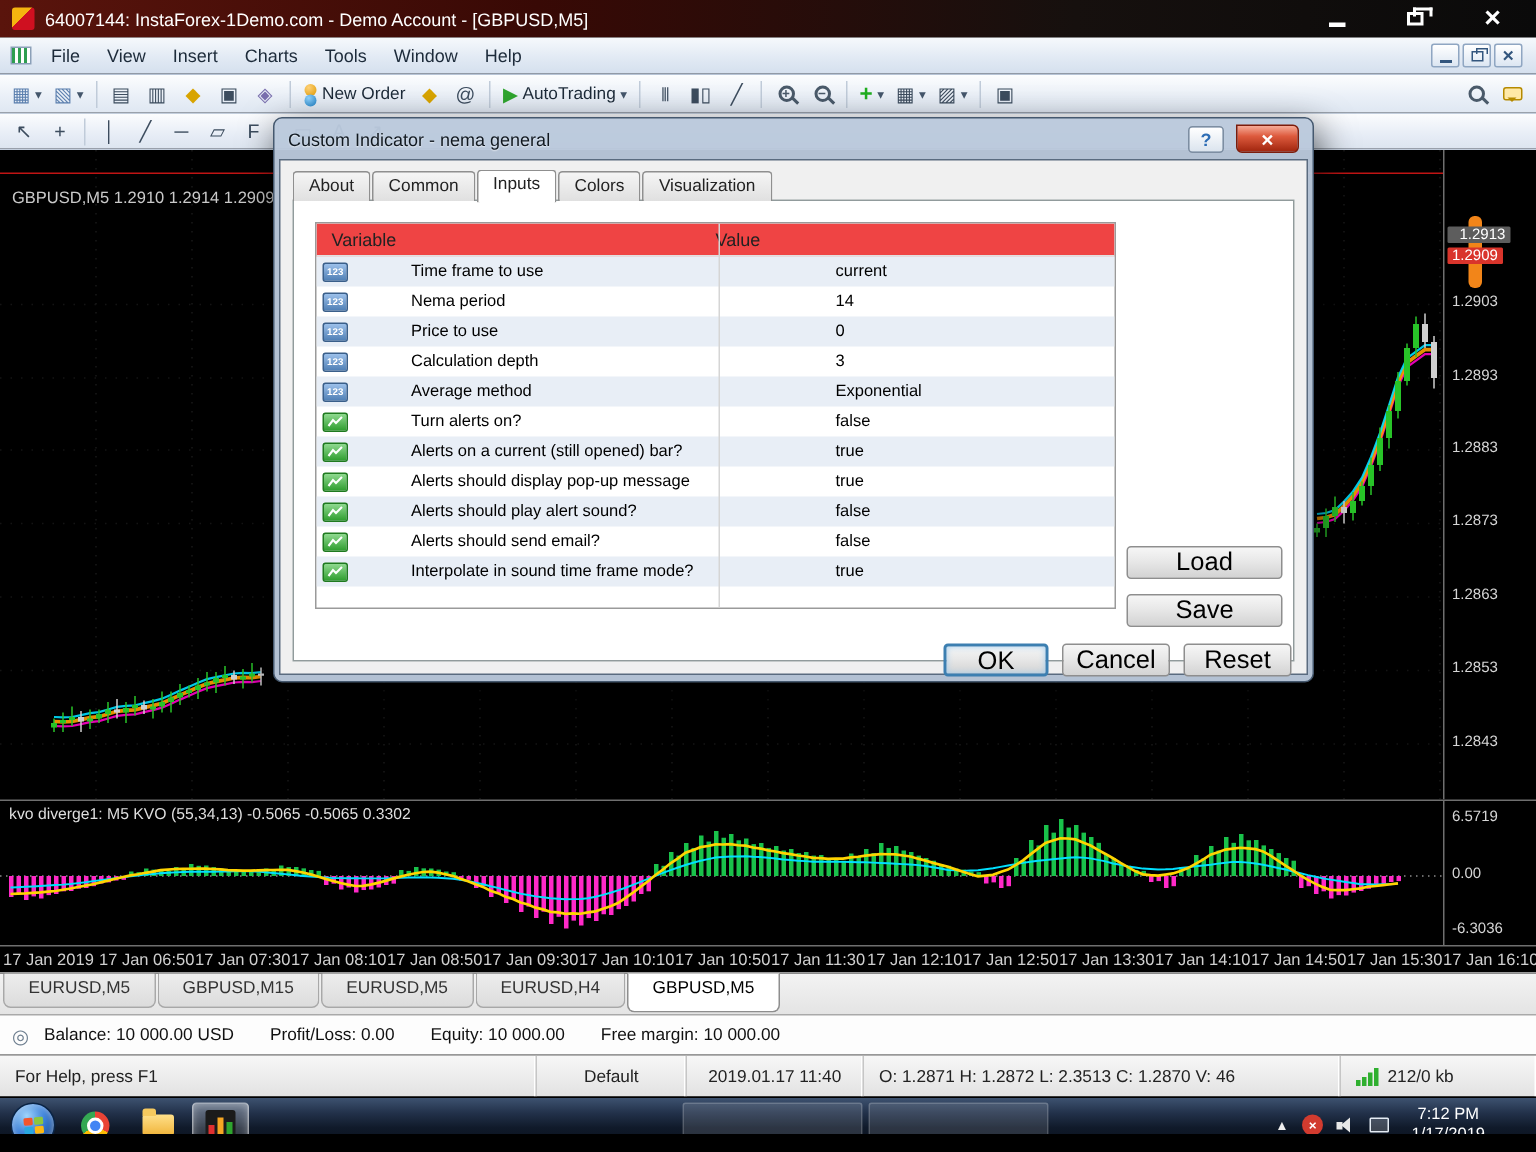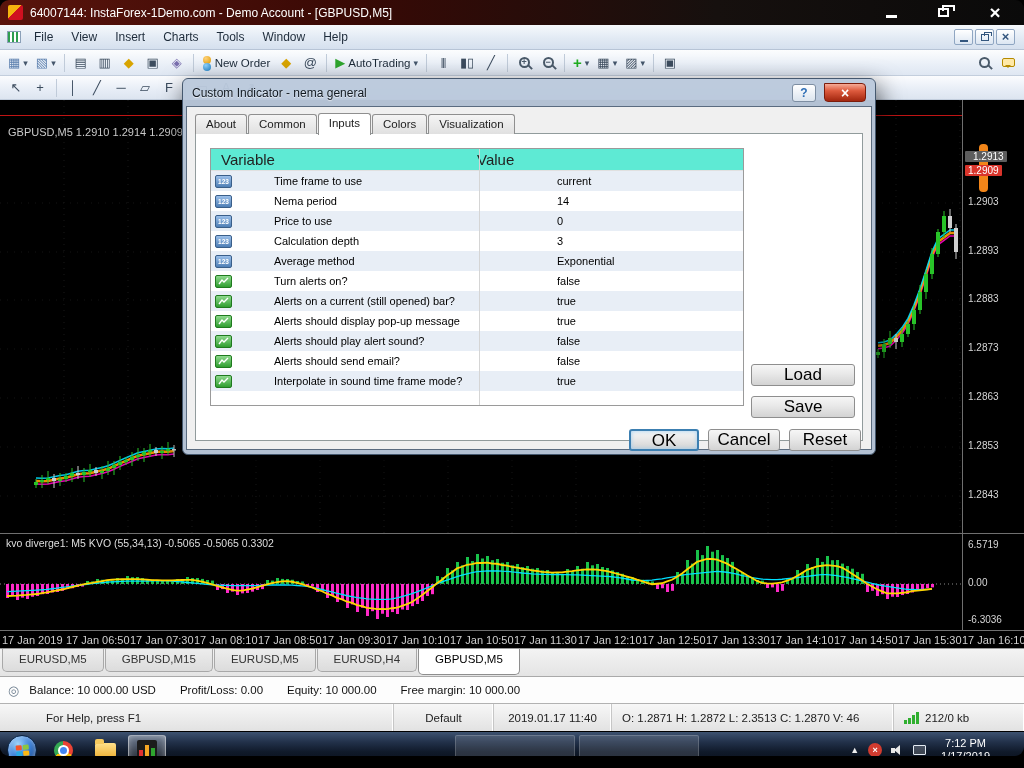--- a/index.html
+++ b/index.html
@@ -1,18 +1,18 @@
 <!DOCTYPE html>
 <html><head>
 <meta charset="utf-8">
 <style>
   *{margin:0;padding:0;box-sizing:border-box;}
   html,body{width:1024px;height:768px;}
   body{font-family:"Liberation Sans",sans-serif;background:#000;}
-  .screen{position:relative;width:1024px;height:756px;overflow:hidden;background:#000;border-radius:9px;}
+  .screen{position:relative;width:1024px;height:756px;overflow:hidden;background:#000;}
 
   
   .titlebar{position:absolute;left:0;top:0;width:1024px;height:25px;
     background:linear-gradient(90deg,#5a140c 0%,#380905 35%,#16100e 70%,#0a0a0a 100%);
     display:flex;align-items:center;padding:0 8px;}
   .app-icon{width:15px;height:15px;border-radius:2px;background:linear-gradient(135deg,#f5b40f 45%,#cf1020 45%);flex:0 0 auto;}
   .title-text{color:#fff;font-size:12px;margin-left:7px;white-space:nowrap;}
   .win-controls{margin-left:auto;display:flex;align-items:center;gap:26px;padding-right:8px;}
   .win-btn{color:#fff;display:flex;align-items:center;justify-content:center;width:26px;height:18px;cursor:default;}
   .glyph-min{width:11px;height:3px;background:#fff;margin-top:8px;}
@@ -87,21 +87,21 @@
   .terminal-bar{position:absolute;left:0;top:676px;width:1024px;height:27px;background:#fdfdfd;
     border-top:1px solid #a9a9a9;display:flex;align-items:center;padding:0 8px;font-size:11.5px;color:#111;}
   .term-icon{color:#6b7c8d;font-size:13px;margin-right:10px;}
   .term-seg{margin-right:24px;white-space:nowrap;}
 
   
   .status-bar{position:absolute;left:0;top:703px;width:1024px;height:28px;
     background:linear-gradient(#f7f7f7,#e2e2e2);border-top:1px solid #b2b2b2;
     display:flex;align-items:stretch;font-size:11.5px;color:#222;}
   .sb-cell{display:flex;align-items:center;padding:0 10px;border-right:1px solid #c6c6c6;box-shadow:inset -1px 0 0 #fff;white-space:nowrap;}
-  .sb-help{flex:0 0 358px;margin-left:36px;}
+  .sb-help{flex:0 0 358px;}
   .sb-profile{flex:0 0 100px;justify-content:center;}
   .sb-time{flex:0 0 118px;justify-content:center;}
   .sb-ohlc{flex:1 1 auto;}
   .sb-traffic{flex:0 0 130px;border-right:none;gap:6px;}
   .sig{display:inline-flex;align-items:flex-end;gap:1px;height:12px;}
   .sig i{display:block;width:3px;background:#2faf2f;}
   .sig i:nth-child(1){height:4px;} .sig i:nth-child(2){height:6px;}
   .sig i:nth-child(3){height:9px;} .sig i:nth-child(4){height:12px;}
 
   
@@ -152,21 +152,21 @@
     background:linear-gradient(#f5a violet,#a62a12);
     background:linear-gradient(#f6ab97,#dd5a3d 40%,#a62a12 95%);color:#fff;font-size:14px;font-weight:bold;
     display:flex;align-items:center;justify-content:center;line-height:14px;}
   .dlg-body{position:relative;background:#f0f0f0;border:1px solid #5a6b7f;height:344px;}
   .dlg-tabs{position:absolute;left:8px;top:5px;display:flex;align-items:flex-end;z-index:3;}
   .dlg-tab{padding:3px 10px 4px;font-size:11.5px;color:#222;background:linear-gradient(#f5f5f5,#e0e0e0);
     border:1px solid #8f8f8f;border-bottom:none;border-radius:3px 3px 0 0;margin-right:1px;}
   .dlg-tab.active{background:#fff;padding-bottom:6px;position:relative;top:1px;}
   .dlg-page{position:absolute;left:8px;right:8px;top:26px;bottom:8px;background:#fff;border:1px solid #919b9c;}
   .param-table{position:absolute;left:14px;top:14px;width:534px;height:258px;border:1px solid #9a9a9a;background:#fff;overflow:hidden;}
-  .pt-header{display:flex;height:22px;align-items:center;font-size:15px;color:#222;border-bottom:1px solid #e0e0e0;background:#5eead4;}
+  .pt-header{display:flex;height:22px;align-items:center;font-size:12px;color:#222;border-bottom:1px solid #e0e0e0;background:#ef4444;}
   .pt-h-var{flex:0 0 258px;padding-left:10px;}
   .pt-h-val{flex:1;padding-left:8px;}
   .pt-divider{position:absolute;left:268px;top:0;bottom:0;width:1px;background:#d5d5d5;z-index:2;}
   .pt-row{display:flex;align-items:center;height:20px;font-size:11px;color:#000;padding-left:4px;gap:36px;}
   .pt-row.odd{background:#e8eef6;}
   .pt-icon{flex:0 0 17px;height:13px;margin-right:6px;border-radius:2px;display:flex;align-items:center;justify-content:center;color:#fff;font-size:6.5px;font-weight:bold;}
   .pt-icon.num{background:linear-gradient(#9cc0ea,#4f7fb5);border:1px solid #3a5f8a;}
   .pt-icon.bool{background:linear-gradient(#8fd98f,#2f9e2f);border:1px solid #1f7a1f;}
   .pt-var{flex:0 0 237px;white-space:nowrap;overflow:hidden;}
   .pt-val{flex:1;padding-left:10px;white-space:nowrap;}

